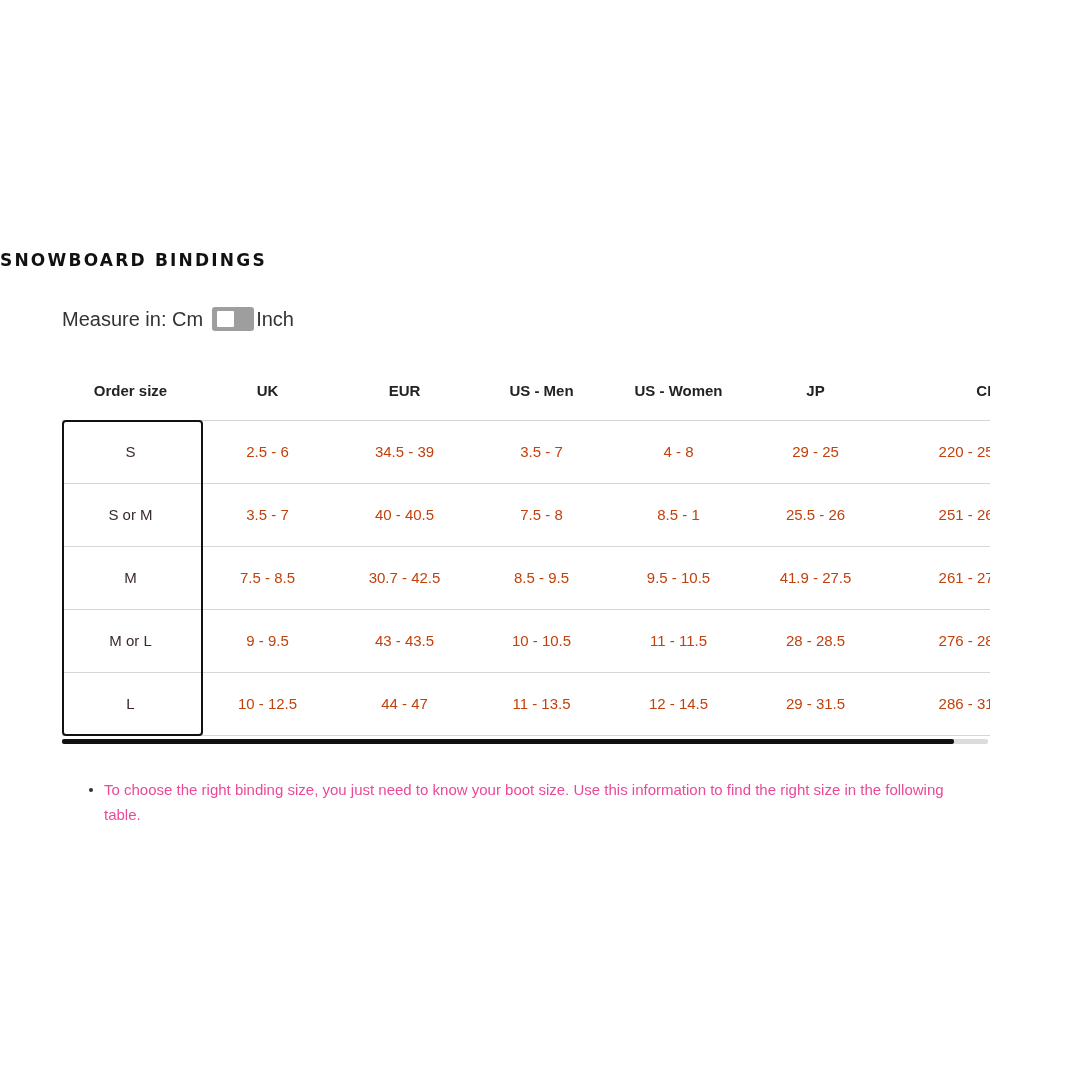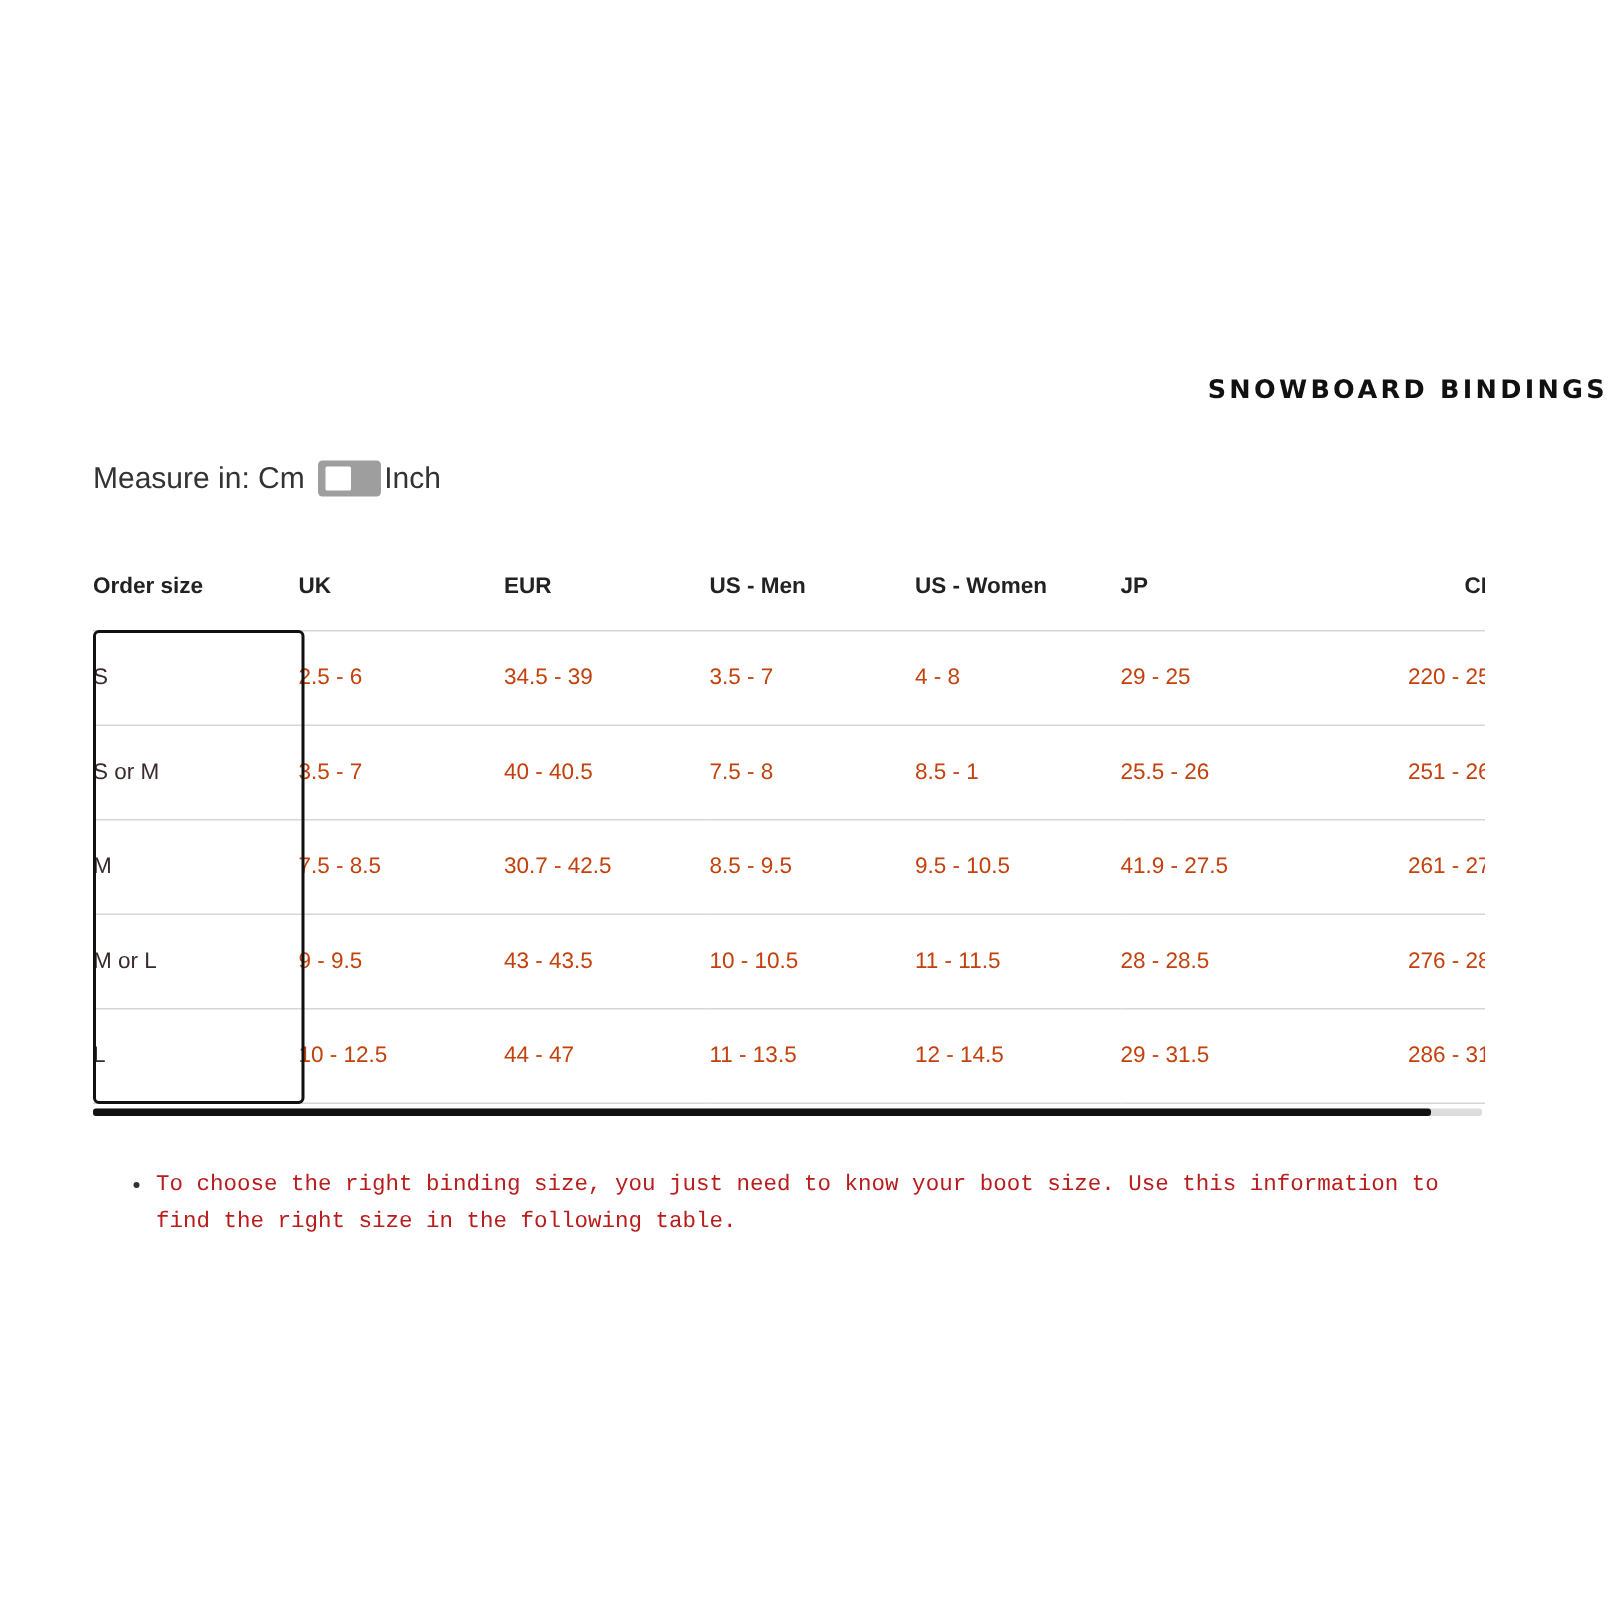--- a/index.html
+++ b/index.html
@@ -1,21 +1,21 @@
 <!DOCTYPE html>
 <html><head>
   <meta charset="utf-8">
   <style>
     * { box-sizing: border-box; margin: 0; padding: 0; }
     html, body { width: 1080px; height: 1080px; background: #ffffff; overflow: hidden; }
     body { font-family: "Liberation Sans", "DejaVu Sans", sans-serif; color: #222; position: relative; }
 
     .title {
       position: absolute; top: 250px; left: 0; width: 1072px;
-      text-align: right; font-family: "DejaVu Sans", sans-serif;
+      text-align: left; font-family: "DejaVu Sans", sans-serif;
       font-weight: bold; font-size: 17px; letter-spacing: 2.2px; color: #111;
     }
 
     .measure {
       position: absolute; top: 306px; left: 62px; height: 26px;
       display: flex; align-items: center; font-size: 20px; color: #333;
     }
     .measure .lbl { margin-right: 9px; }
     .toggle {
       width: 42px; height: 24px; background: #9e9e9e; border-radius: 3px;
@@ -24,21 +24,21 @@
     .toggle .knob {
       position: absolute; left: 5px; top: 4px; width: 17px; height: 16px;
       background: #fff; border-radius: 1px;
     }
 
     .table-wrap {
       position: absolute; top: 362px; left: 62px; width: 928px; height: 390px;
       overflow: hidden;
     }
     table { border-collapse: collapse; table-layout: fixed; width: 940px; }
-    th, td { text-align: left; }
+    th, td { text-align: center; }
     th {
       height: 58px; font-size: 15px; font-weight: bold; color: #222;
       vertical-align: middle;
     }
     td {
       height: 63px; font-size: 15px; color: #c2410c;
       border-top: 1.5px solid #d6d6d6;
     }
     tr.last td { border-bottom: 1.5px solid #d6d6d6; }
     td.first { color: #3a2a2a; }
@@ -52,23 +52,22 @@
       position: absolute; top: 739px; left: 62px; width: 926px; height: 5px;
       background: #dcdcdc; border-radius: 2px;
     }
     .scroll-thumb {
       position: absolute; top: 0; left: 0; width: 892px; height: 5px;
       background: #111; border-radius: 2px; cursor: pointer;
     }
 
     .notes {
       position: absolute; top: 777px; left: 86px; width: 890px;
-      font-size: 15px; color: #b91c1c; line-height: 25px;
+      font-size: 15px; color: #ec4899; line-height: 25px;
       list-style: none;
-      font-family: Liberation Mono, monospace;
     }
     .notes li { position: relative; padding-left: 18px; }
     .notes li::before {
       content: ""; position: absolute; left: 3px; top: 11px;
       width: 4px; height: 4px; border-radius: 50%; background: #333;
     }
   </style>
 </head>
 <body>
 

